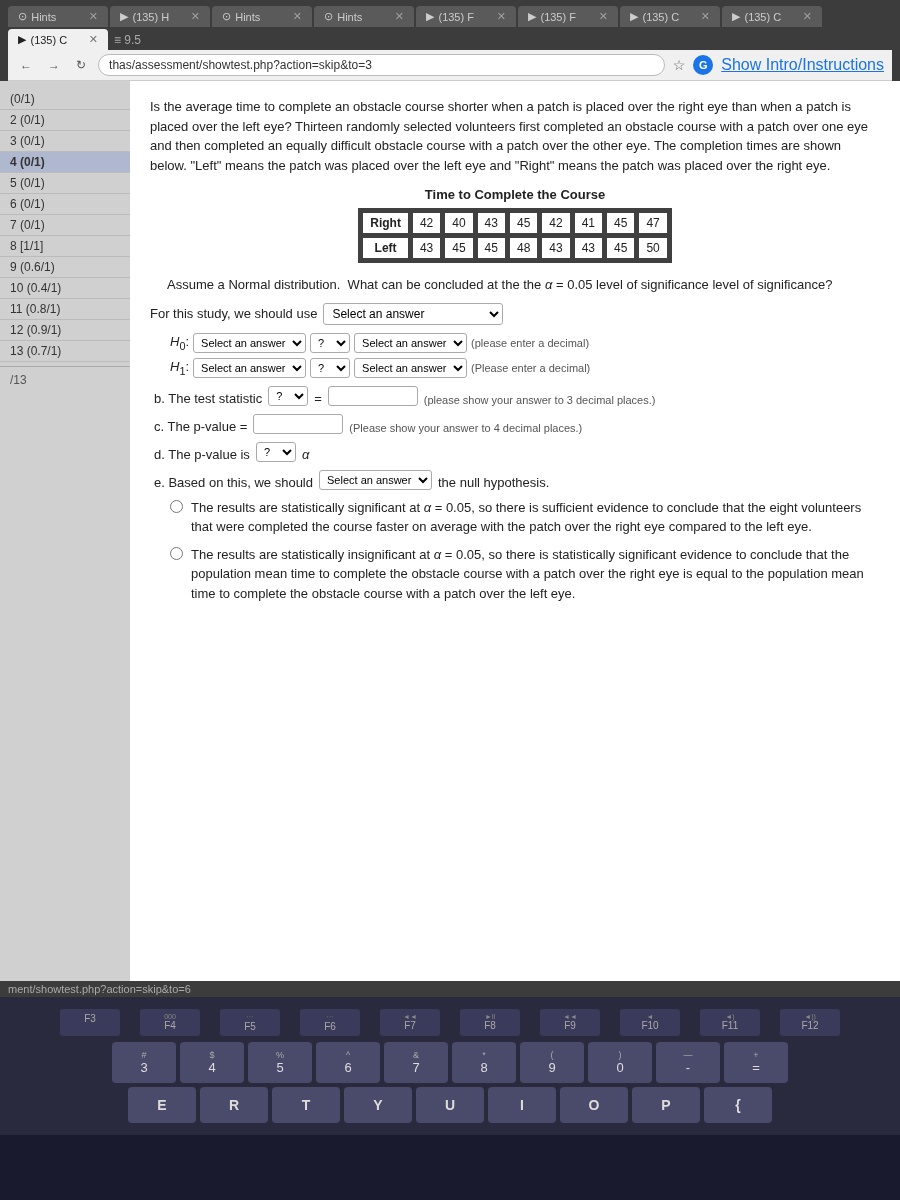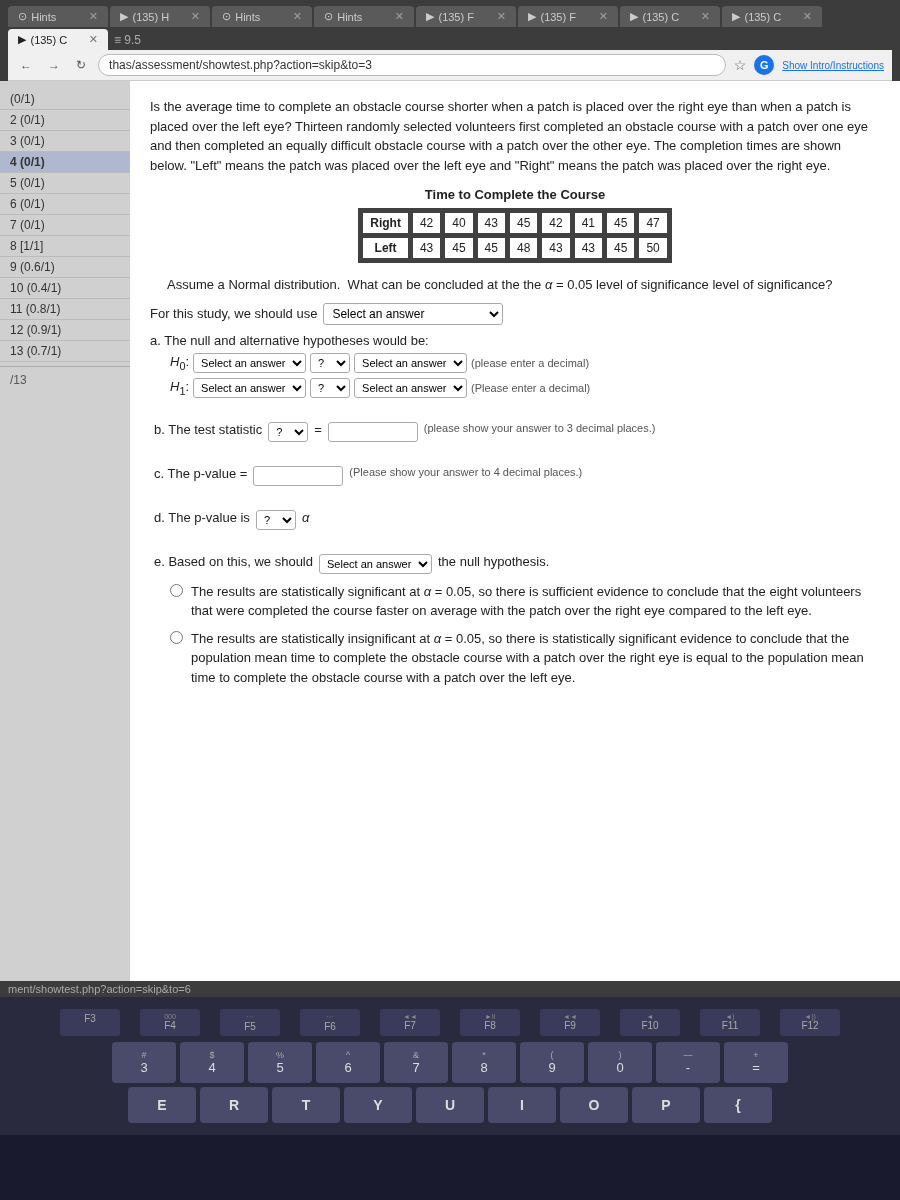--- a/index.html
+++ b/index.html
@@ -7,21 +7,21 @@
 
     
     .browser-chrome { background: #3c3c3c; padding: 6px 8px 0 8px; }
     .tab-bar { display: flex; align-items: flex-end; gap: 2px; flex-wrap: wrap; }
     .tab { background: #5a5a5a; color: #ccc; font-size: 11px; padding: 4px 10px; border-radius: 4px 4px 0 0; display: flex; align-items: center; gap: 4px; min-width: 100px; cursor: pointer; }
     .tab.active { background: #f0f0f0; color: #222; }
     .tab .close-x { margin-left: auto; opacity: 0.6; }
     .address-bar-row { background: #f0f0f0; display: flex; align-items: center; padding: 4px 8px; gap: 8px; border-bottom: 1px solid #ccc; }
     .address-bar { flex: 1; background: white; border: 1px solid #bbb; border-radius: 12px; padding: 3px 10px; font-size: 12px; color: #333; }
     .browser-btn { font-size: 12px; color: #555; cursor: pointer; padding: 2px 4px; }
-    .show-intro { font-size: 10px; color: #1a73e8; text-decoration: underline; cursor: pointer; margin-left: auto; }
+    .show-intro { font-size: 16px; color: #1a73e8; text-decoration: underline; cursor: pointer; margin-left: auto; }
 
     
     .main-layout { display: flex; background: #86efac; min-height: 900px; }
 
     
     .sidebar { width: 130px; background: #d0d0d0; padding: 8px 0; flex-shrink: 0; }
     .sidebar-item { padding: 3px 10px; font-size: 12px; color: #333; cursor: pointer; border-bottom: 1px solid #bbb; }
     .sidebar-item.active { background: #b0b8d0; font-weight: bold; }
     .sidebar-footer { padding: 6px 10px; font-size: 12px; color: #555; border-top: 1px solid #aaa; margin-top: 4px; }
 
@@ -43,21 +43,21 @@
     .study-row { display: flex; align-items: center; gap: 6px; margin: 8px 0; font-size: 13px; }
     .study-row select { font-size: 12px; padding: 2px 4px; border: 1px solid #aaa; border-radius: 3px; min-width: 180px; }
 
     
     .hyp-label { font-size: 13px; margin: 8px 0 4px 0; }
     .hyp-row { display: flex; align-items: center; gap: 4px; margin: 5px 0 5px 20px; font-size: 13px; flex-wrap: wrap; }
     .hyp-row select { font-size: 11px; padding: 2px 3px; border: 1px solid #aaa; border-radius: 3px; }
     .hyp-row .small-select { min-width: 60px; }
 
     
-    .step-row { display: flex; align-items: flex-start; gap: 6px; margin: 24px 0 6px 4px; font-size: 13px; flex-wrap: wrap; }
+    .step-row { display: flex; align-items: flex-end; gap: 6px; margin: 8px 0 6px 4px; font-size: 13px; flex-wrap: wrap; }
     .step-row input[type=text] { width: 90px; font-size: 12px; padding: 2px 4px; border: 1px solid #aaa; border-radius: 3px; }
     .step-row select { font-size: 11px; padding: 2px 3px; border: 1px solid #aaa; border-radius: 3px; }
     .step-row .small-sel { min-width: 40px; }
 
     
     .radio-option { display: flex; align-items: flex-start; gap: 8px; margin: 8px 0 8px 20px; font-size: 13px; }
     .radio-option input { margin-top: 2px; flex-shrink: 0; }
     .radio-option .radio-text { line-height: 1.5; }
 
     
@@ -199,21 +199,20 @@
     <div class="study-row">
       <span>For this study, we should use</span>
       <select>
         <option>Select an answer</option>
         <option>a paired t-test</option>
         <option>an independent t-test</option>
         <option>a one-sample t-test</option>
       </select>
     </div>
 
-    <p class="hyp-label">a. The null and alternative hypotheses would be:</p>
 
     <div class="hyp-row">
       <span><em>H</em><sub>0</sub>:</span>
       <select class="small-select">
         <option>Select an answer</option>
         <option>μ_d</option><option>μ_1</option><option>μ_2</option><option>p</option>
       </select>
       <select class="small-select" style="min-width:40px;">
         <option>?</option><option>=</option><option>≠</option><option>&lt;</option><option>&gt;</option><option>≤</option><option>≥</option>
       </select>

